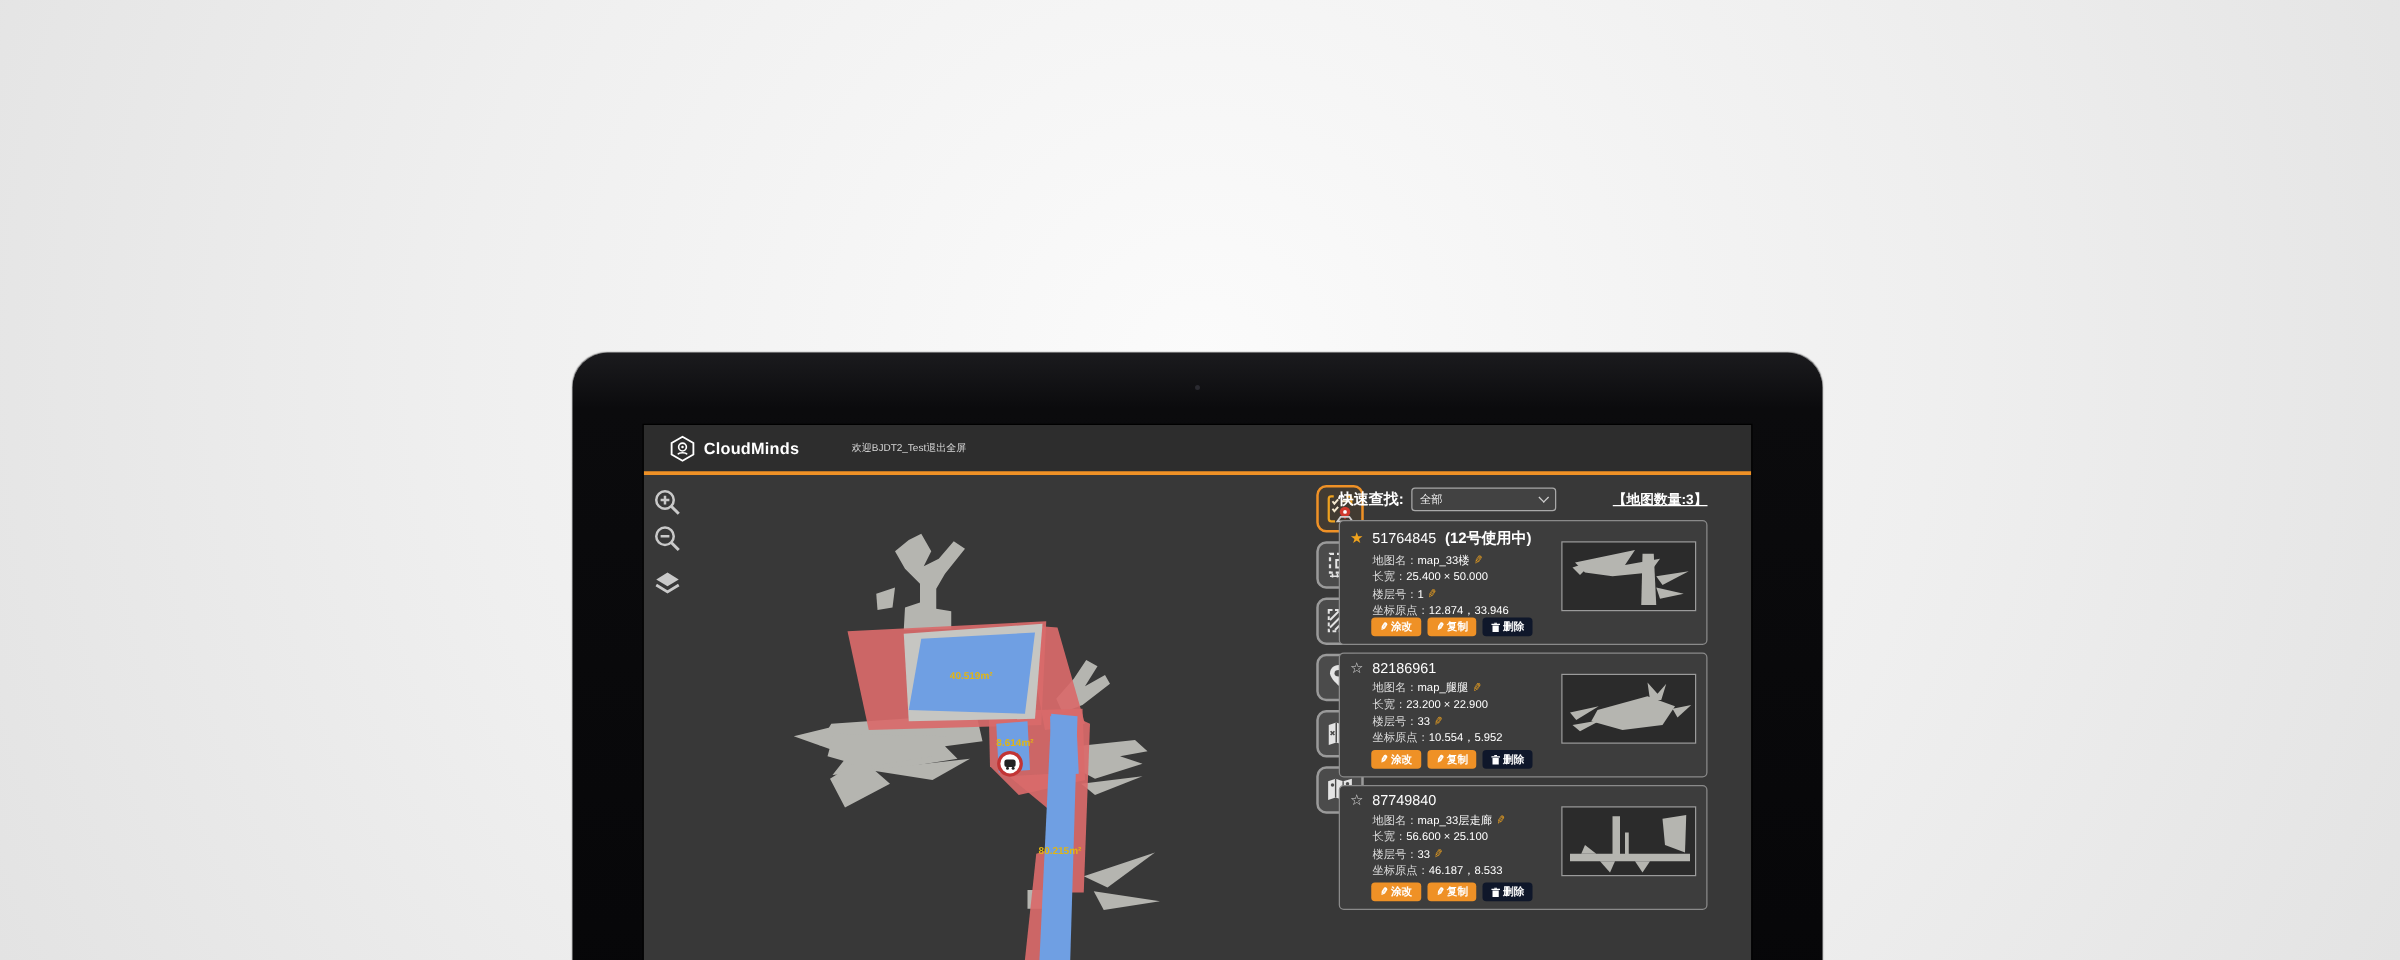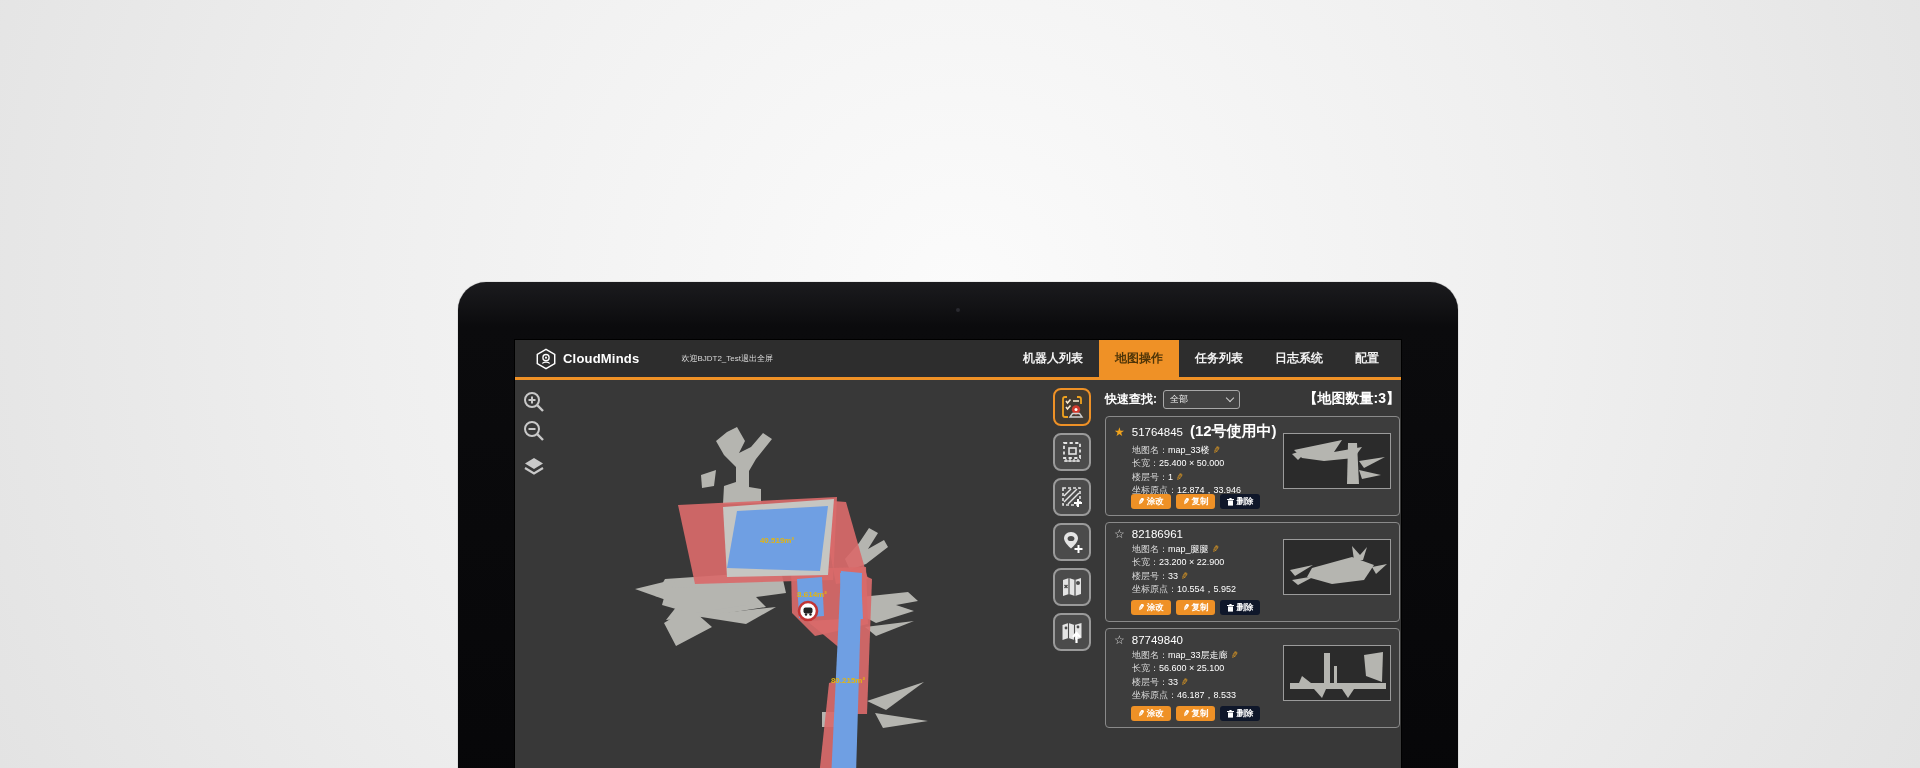--- a/index.html
+++ b/index.html
@@ -41,38 +41,38 @@
   .zctrl.layers { margin-top:6px; }
   .arealabel { font-size:8px; font-weight:bold; fill:#e2b513; }
 
   
   .toolbar { position:absolute; left:538px; top:5px; display:flex; flex-direction:column; gap:7px; }
   .tool-btn { width:38px; height:38px; background:#4b4b4b; border:2px solid #9a9a9a;
     border-radius:8px; display:flex; align-items:center; justify-content:center; cursor:pointer; }
   .tool-btn.active { border-color:#ef9126; background:#423b32; }
 
   
-  .panel { position:absolute; left:590px; top:5px; width:299px; }
+  .panel { position:absolute; left:556px; top:5px; width:299px; }
   .panel-head { display:flex; align-items:center; height:22px; margin-bottom:6px; }
   .search-label { font-size:12px; font-weight:bold; color:#fff; }
   .filter-select { display:flex; align-items:center; justify-content:space-between;
-    width:77px; height:19px; margin-left:6px; padding:0 6px; background:#424242;
+    width:116px; height:19px; margin-left:6px; padding:0 6px; background:#424242;
     border:1px solid #a8a8a8; border-radius:3px; cursor:pointer; }
   .filter-select .val { font-size:9px; color:#eee; }
   .chev { width:6px; height:6px; border-right:1.4px solid #cfcfcf; border-bottom:1.4px solid #cfcfcf;
     transform:rotate(45deg); margin-top:-3px; }
-  .count { margin-left:auto; font-size:14px; font-weight:bold; color:#fff; padding-right:4px; }
+  .count { margin-left:auto; font-size:11px; font-weight:bold; color:#fff; padding-right:4px;text-decoration:underline; }
 
   .card { position:relative; width:295px; height:100px; margin-bottom:6px;
     background:#3d3d3d; border:1px solid #8a8a8a; border-radius:4px; padding:5px 8px; cursor:pointer; }
   .card-title-row { display:flex; align-items:baseline; gap:7px; }
   .star { font-size:12px; color:#dcdcdc; line-height:12px; cursor:pointer; }
   .star.filled { color:#f0a31d; }
   .card-id { font-size:11.5px; font-weight:normal; color:#fff; }
-  .card-status { font-size:15px; font-weight:bold; color:#fff; }
+  .card-status { font-size:12px; font-weight:bold; color:#fff; }
   .rows { margin-top:3px; margin-left:18px; width:168px; }
   .row { font-size:9px; color:#e9e9e9; line-height:13.4px; white-space:nowrap; }
   .row .lbl { color:#dcdcdc; }
   .row .val { color:#fff; }
   .pencil { color:#efa21f; font-size:9px; margin-left:3px; cursor:pointer; display:inline-block;
     transform:scaleX(-1) rotate(12deg); }
   .thumb { position:absolute; right:8px; top:16px; width:108px; height:56px;
     background:#2b2b2b; border:1px solid #9b9b9b; cursor:pointer; }
   .btn-row { position:absolute; left:25px; bottom:6px; display:flex; gap:5px; }
   .cbtn { display:flex; align-items:center; gap:2px; height:15px; padding:0 7px;
@@ -96,27 +96,20 @@
           <path d="M8 17c1-2 7-2 8 0" fill="none" stroke="#fff" stroke-width="1.4"></path>
           <circle cx="12" cy="10.5" r="1.1" fill="#fff"></circle>
         </svg>
         <span class="brand-name">CloudMinds</span>
       </div>
       <div class="welcome-group">
         <span>欢迎BJDT2_Test</span>
         <span class="link">退出</span>
         <span class="link">全屏</span>
       </div>
-      <div class="nav-items">
-        <span class="nav-item">机器人列表</span>
-        <span class="nav-item active">地图操作</span>
-        <span class="nav-item">任务列表</span>
-        <span class="nav-item">日志系统</span>
-        <span class="nav-item last">配置</span>
-      </div>
     </div>
 
     <div class="content">
 
       <div class="map-pane">
         <div class="zoom-controls">
           <svg class="zctrl" viewBox="0 0 24 24">
             <circle cx="10" cy="10" r="7" fill="none" stroke="#c9c9c9" stroke-width="2"></circle>
             <line x1="15.2" y1="15.2" x2="21" y2="21" stroke="#c9c9c9" stroke-width="2.4"></line>
             <line x1="6.5" y1="10" x2="13.5" y2="10" stroke="#c9c9c9" stroke-width="2"></line>

